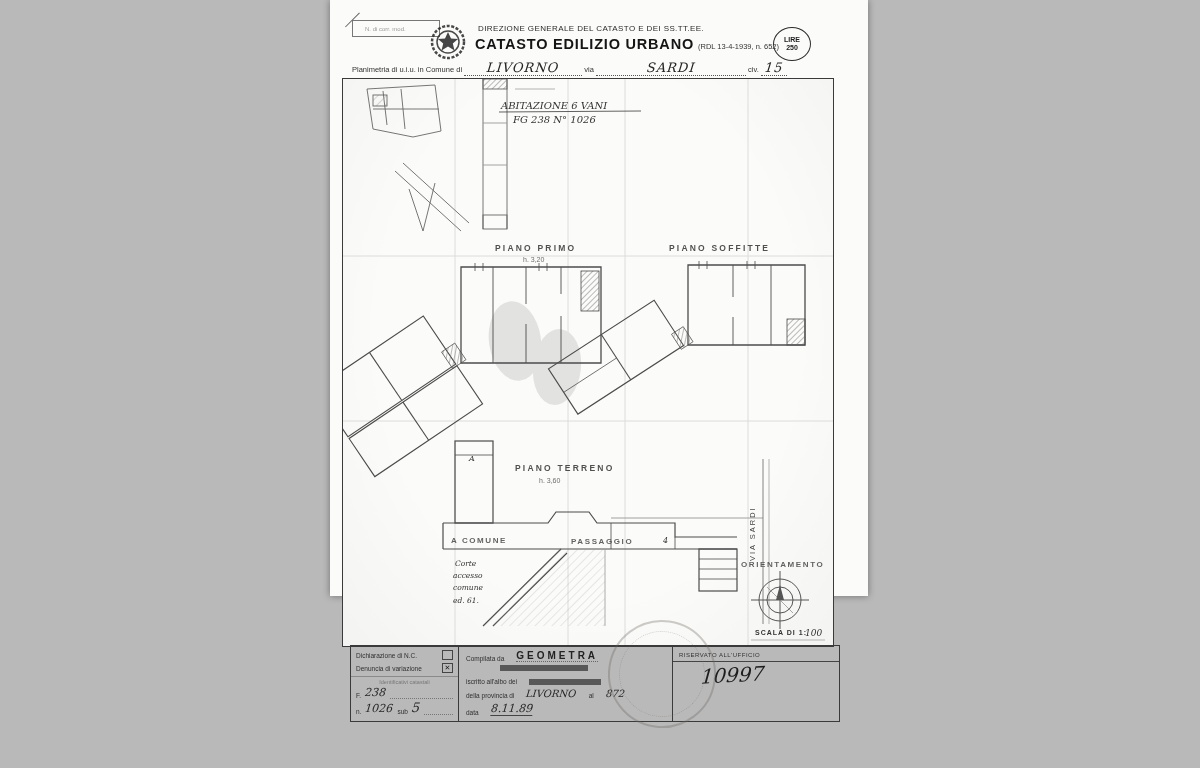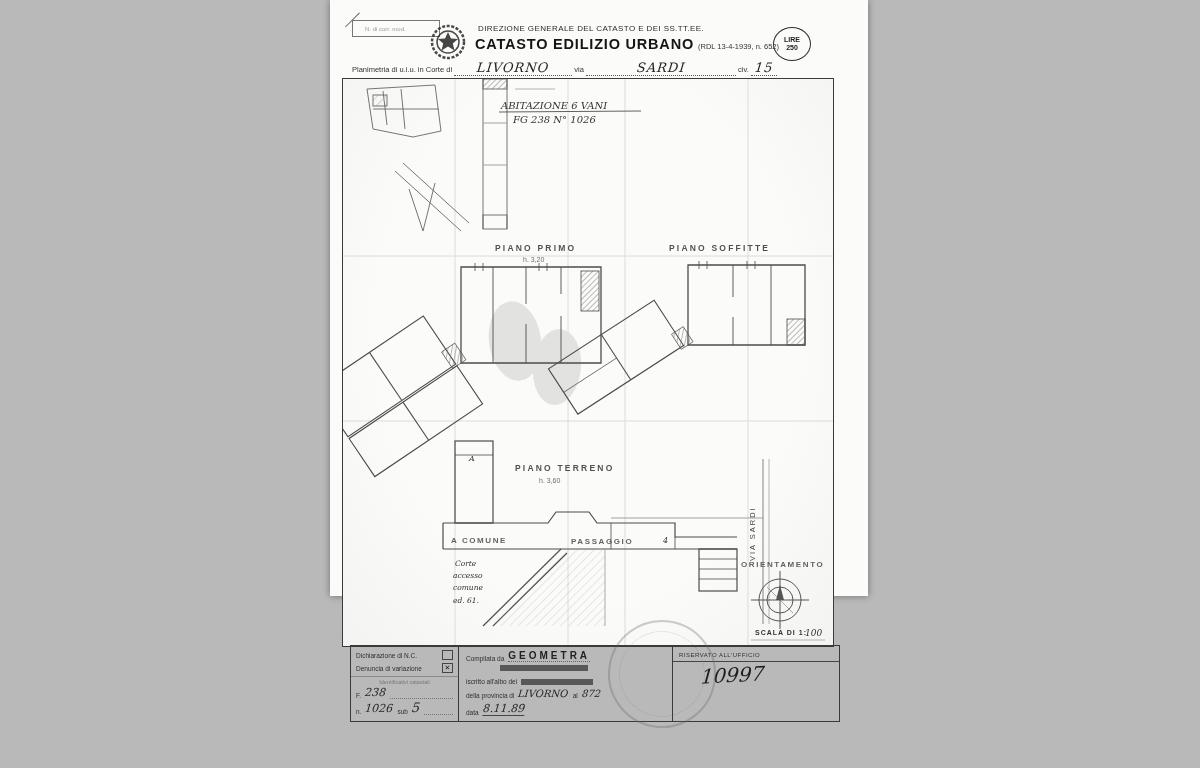--- a/index.html
+++ b/index.html
@@ -79,21 +79,21 @@
   .chk-row{display:flex;justify-content:space-between;align-items:center;margin-bottom:3px;}
   .chk{
     width:9px;height:8px;border:1px solid #444;font-size:7px;line-height:8px;
     text-align:center;color:#222;
   }
   .f-divider{border-top:1px solid #8a8a8a;margin:3px -5px 2px;}
   .catastali{text-align:center;font-size:5.5px;color:#777;margin-bottom:1px;}
   .id-row{display:flex;align-items:flex-end;gap:4px;margin-top:1px;}
   .id-row .hand{font-size:11px;}
   .dots{border-bottom:1px dotted #777;flex:1;height:8px;}
-  .mid-row{display:flex;align-items:flex-end;gap:4px;margin-bottom:3px;}
+  .mid-row{display:flex;align-items:flex-end;gap:12px;margin-bottom:3px;}
   .stamped{
     font-size:10px;font-weight:bold;letter-spacing:3px;color:#222;
     border-bottom:1px dotted #666;filter:blur(.2px);
   }
   .redact{background:#333;opacity:.72;height:6px;filter:blur(.6px);}
   .uff-head{
     border-bottom:1px solid #444;height:12px;display:flex;align-items:center;
     padding-left:6px;font-size:6px;letter-spacing:.5px;color:#333;margin-top:3px;
   }
   .protocol{
@@ -131,21 +131,21 @@
   <div class="title-row">
     <span class="title-main">CATASTO EDILIZIO URBANO</span><span class="title-ref">(RDL 13-4-1939, n. 652)</span>
   </div>
 
   <div class="lire-stamp">
     <span>LIRE</span>
     <span>250</span>
   </div>
 
   <div class="form-line">
-    <span>Planimetria di u.i.u. in Corte di</span>
+    <span>Planimetria di u.i.u. in Comune di</span>
     <span class="fill" style="min-width:118px"><span class="hand hand-lg">LIVORNO</span></span>
     <span>via</span>
     <span class="fill" style="min-width:150px"><span class="hand hand-lg">SARDI</span></span>
     <span>civ.</span>
     <span class="fill" style="min-width:26px"><span class="hand hand-lg">15</span></span>
   </div>
 
   <div class="plan-box">
     <svg width="490" height="567" viewBox="0 0 490 567">
       <defs>

